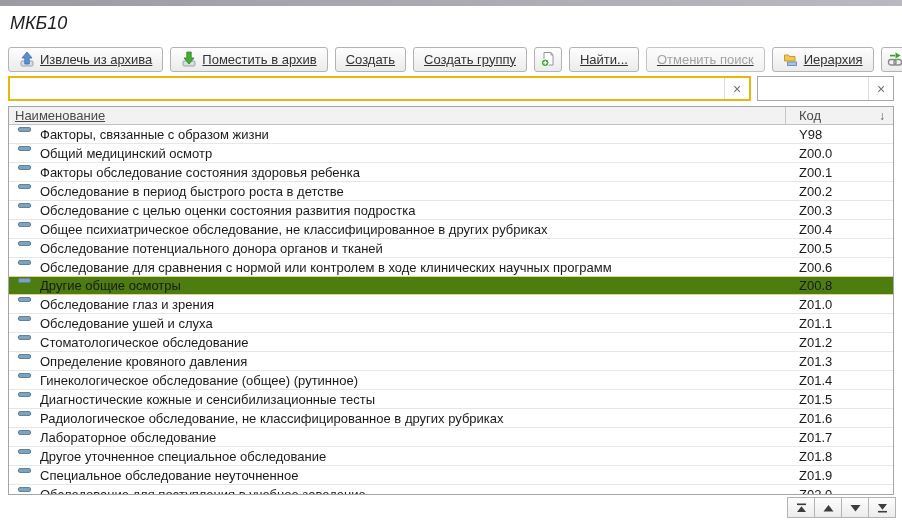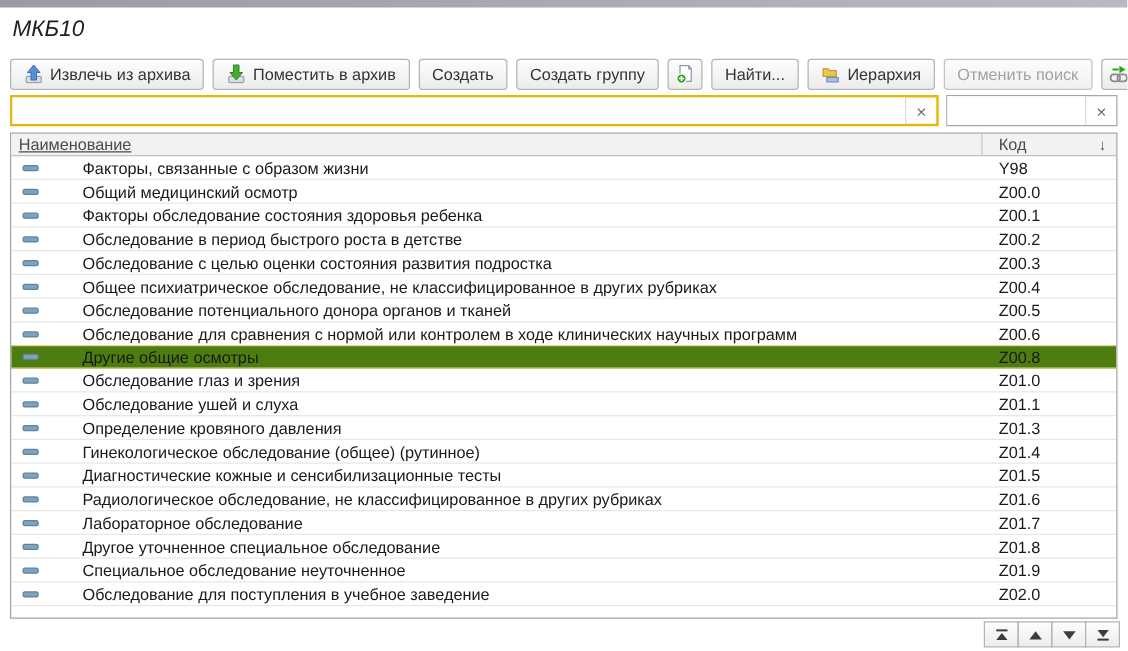--- a/index.html
+++ b/index.html
@@ -13,21 +13,21 @@
     position: absolute; top: 0; left: 0; width: 902px; height: 6px;
     background: linear-gradient(to right, #9b9ca3, #b9bac1);
   }
   .page-title {
     position: absolute; top: 13px; left: 10px;
     font-size: 18px; font-weight: 400; color: #1d1d1d; font-style: italic;
   }
   
   .toolbar {
     position: absolute; top: 46px; left: 8px; right: 8px; height: 26px;
-    display: flex; align-items: center; gap: 7px; white-space: nowrap;
+    display: flex; align-items: center; gap: 7px; white-space: nowrap; text-decoration: underline;
   }
   .btn {
     display: inline-flex; align-items: center; justify-content: center; gap: 5px;
     height: 25px; padding: 0 10px;
     background: linear-gradient(#fefefe, #ebebeb);
     border: 1px solid #b3b3b3; border-radius: 3px;
     color: #333; font-size: 13px; cursor: default;
   }
   .btn.icon-only { padding: 0 5px; min-width: 28px; }
   .btn.disabled { color: #a2a2a2; background: linear-gradient(#fcfcfc, #f1f1f1); border-color: #c3c3c3; }
@@ -63,21 +63,21 @@
   .sort-arrow { margin-left: auto; margin-right: 8px; color: #555; font-size: 12px; }
   .grid-row {
     display: flex; height: 19px; align-items: center;
     border-bottom: 1px solid #e7e7e7; color: #1a1a1a;
   }
   .grid-row.selected {
     background: #4d7c0f;
     border-top: 1px solid #e6d28e; border-bottom: 1px solid #e6d28e;
     margin-top: -1px;
   }
-  .cell-name { flex: 1; display: flex; align-items: center; overflow: hidden; white-space: nowrap; gap: 26px; }
+  .cell-name { flex: 1; display: flex; overflow: hidden; white-space: nowrap; }
   .dash-icon {
     width: 13px; height: 5px; margin: 0 9px 0 9px; flex: none;
     background: #7fa3bd; border: 1px solid #5d83a1; border-radius: 2px;
   }
   .cell-code { width: 107px; padding-left: 13px; flex: none; }
   
   .nav-buttons { position: absolute; right: 6px; bottom: 3px; display: flex; }
   .nav-btn {
     width: 28px; height: 21px; margin-left: -1px;
     display: flex; align-items: center; justify-content: center;
@@ -124,31 +124,31 @@
           <path d="M4 1.5 h7 l2 2.5 v10 h-9 z" fill="#ffffff" stroke="#8a9aa8"></path>
           <path d="M11 1.5 v2.5 h2" fill="none" stroke="#8a9aa8"></path>
           <circle cx="5.2" cy="11.8" r="3.8" fill="#3aa52c" stroke="#fff"></circle>
           <path d="M5.2 9.8 v4 M3.2 11.8 h4" stroke="#fff" stroke-width="1.3"></path>
         </svg>
     </span>
   </button>
   <button class="btn">
     <span>Найти...</span>
   </button>
+  <button class="btn disabled">
+    <span>Отменить поиск</span>
+  </button>
   <button class="btn">
     <span class="icon">
       <svg viewBox="0 0 16 16">
           <path d="M1.5 4 h4 l1 1.5 h5.5 v4.5 h-10.5 z" fill="#f4c64c" stroke="#c79b2e"></path>
           <rect x="4.5" y="11" width="9" height="3.5" fill="#a8c4e0" stroke="#6f94bd"></rect>
         </svg>
     </span>
     <span>Иерархия</span>
-  </button>
-  <button class="btn disabled">
-    <span>Отменить поиск</span>
   </button>
   <button class="btn icon-only">
     <span class="icon">
       <svg viewBox="0 0 16 16">
           <polygon points="8.5,1.5 13.5,4.5 8.5,7.5" fill="#2fa51f"></polygon>
           <rect x="3" y="3.8" width="5" height="1.6" fill="#2fa51f"></rect>
           <rect x="1.5" y="8.5" width="7.5" height="5.5" rx="2.5" fill="none" stroke="#8a8a8a" stroke-width="1.4"></rect>
           <rect x="7" y="8.5" width="7.5" height="5.5" rx="2.5" fill="none" stroke="#8a8a8a" stroke-width="1.4"></rect>
         </svg>
     </span>
@@ -251,20 +251,27 @@
       <div class="grid-row">
         <div class="cell-name">
           <span class="dash-icon"></span>
           <span>Обследование ушей и слуха</span>
         </div>
         <div class="cell-code">Z01.1</div>
       </div>
       <div class="grid-row">
         <div class="cell-name">
           <span class="dash-icon"></span>
+          <span>Стоматологическое обследование</span>
+        </div>
+        <div class="cell-code">Z01.2</div>
+      </div>
+      <div class="grid-row">
+        <div class="cell-name">
+          <span class="dash-icon"></span>
           <span>Определение кровяного давления</span>
         </div>
         <div class="cell-code">Z01.3</div>
       </div>
       <div class="grid-row">
         <div class="cell-name">
           <span class="dash-icon"></span>
           <span>Гинекологическое обследование (общее) (рутинное)</span>
         </div>
         <div class="cell-code">Z01.4</div>

